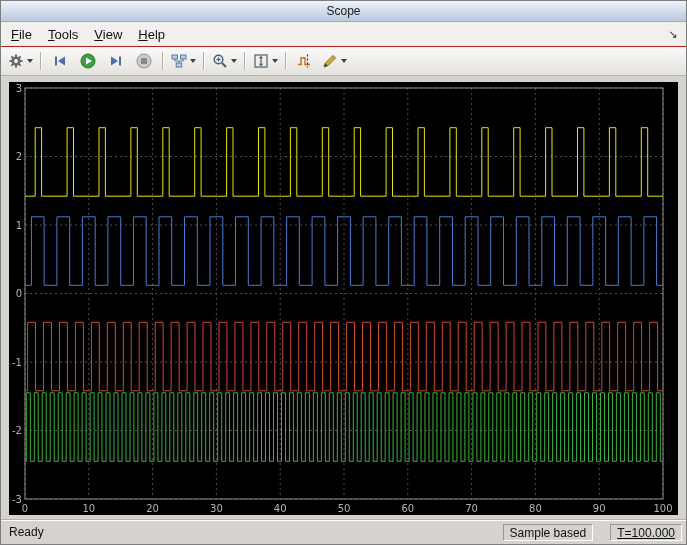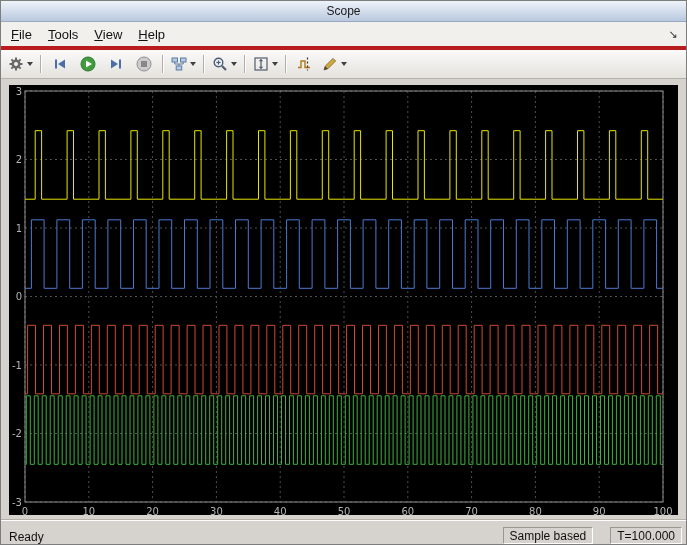--- a/index.html
+++ b/index.html
@@ -12,21 +12,21 @@
   .titlebar{
     height:20px;flex:0 0 20px;
     background:linear-gradient(#eef3fa,#b9c8de);
     border-bottom:1px solid #98a8c0;
     display:flex;align-items:center;justify-content:center;
     font-size:12px;color:#1a1a1a;
   }
   
   .menubar{
     height:24px;flex:0 0 24px;background:#f2f0ec;
-    border-bottom:4px solid #b91c1c;
+    border-bottom:1px solid #b91c1c;
     display:flex;align-items:center;font-size:13px;color:#111;
     padding:0 2px;
   }
   .menu-item{padding:3px 8px;cursor:default;}
   .menubar .spacer{flex:1;}
   .dock-btn{
     width:18px;height:16px;display:flex;align-items:center;justify-content:center;
     font-size:11px;color:#333;margin-right:2px;
   }
   
@@ -49,32 +49,32 @@
   
   .plot-wrap{flex:1 1 auto;margin:6px 8px 4px 8px;background:#000;position:relative;}
   .plot-wrap svg{position:absolute;left:0;top:0;}
   .grid{stroke:#4f4f4f;stroke-width:1;stroke-dasharray:2,3;}
   .tick{fill:#b4b4b4;font-size:10px;font-family:"DejaVu Sans",sans-serif;}
   .axes-border{fill:none;stroke:#8f8f8f;stroke-width:1;}
   
   .statusbar{
     height:24px;flex:0 0 24px;background:#d6d3ce;
     border-top:1px solid #b5b2ac;box-shadow:inset 0 1px 0 #ffffff;
-    display:flex;align-items:flex-end;font-size:12px;color:#111;
+    display:flex;align-items:center;font-size:12px;color:#111;
     padding:0 4px;
   }
   .status-left{padding-left:4px;}
   .statusbar .spacer{flex:1;}
   .status-cell{
     height:17px;line-height:16px;box-sizing:border-box;
     border:1px solid;border-color:#9a9792 #ffffff #ffffff #9a9792;
     padding:0 6px;margin-left:17px;background:#d6d3ce;
   }
   .cell-mode{min-width:88px;}
-  .cell-time{min-width:66px;}
+  .cell-time{min-width:66px;text-decoration:underline;}
 </style>
 </head>
 <body>
 
 <div class="window">
 
   <div class="titlebar">
     <span>Scope</span>
   </div>
 

